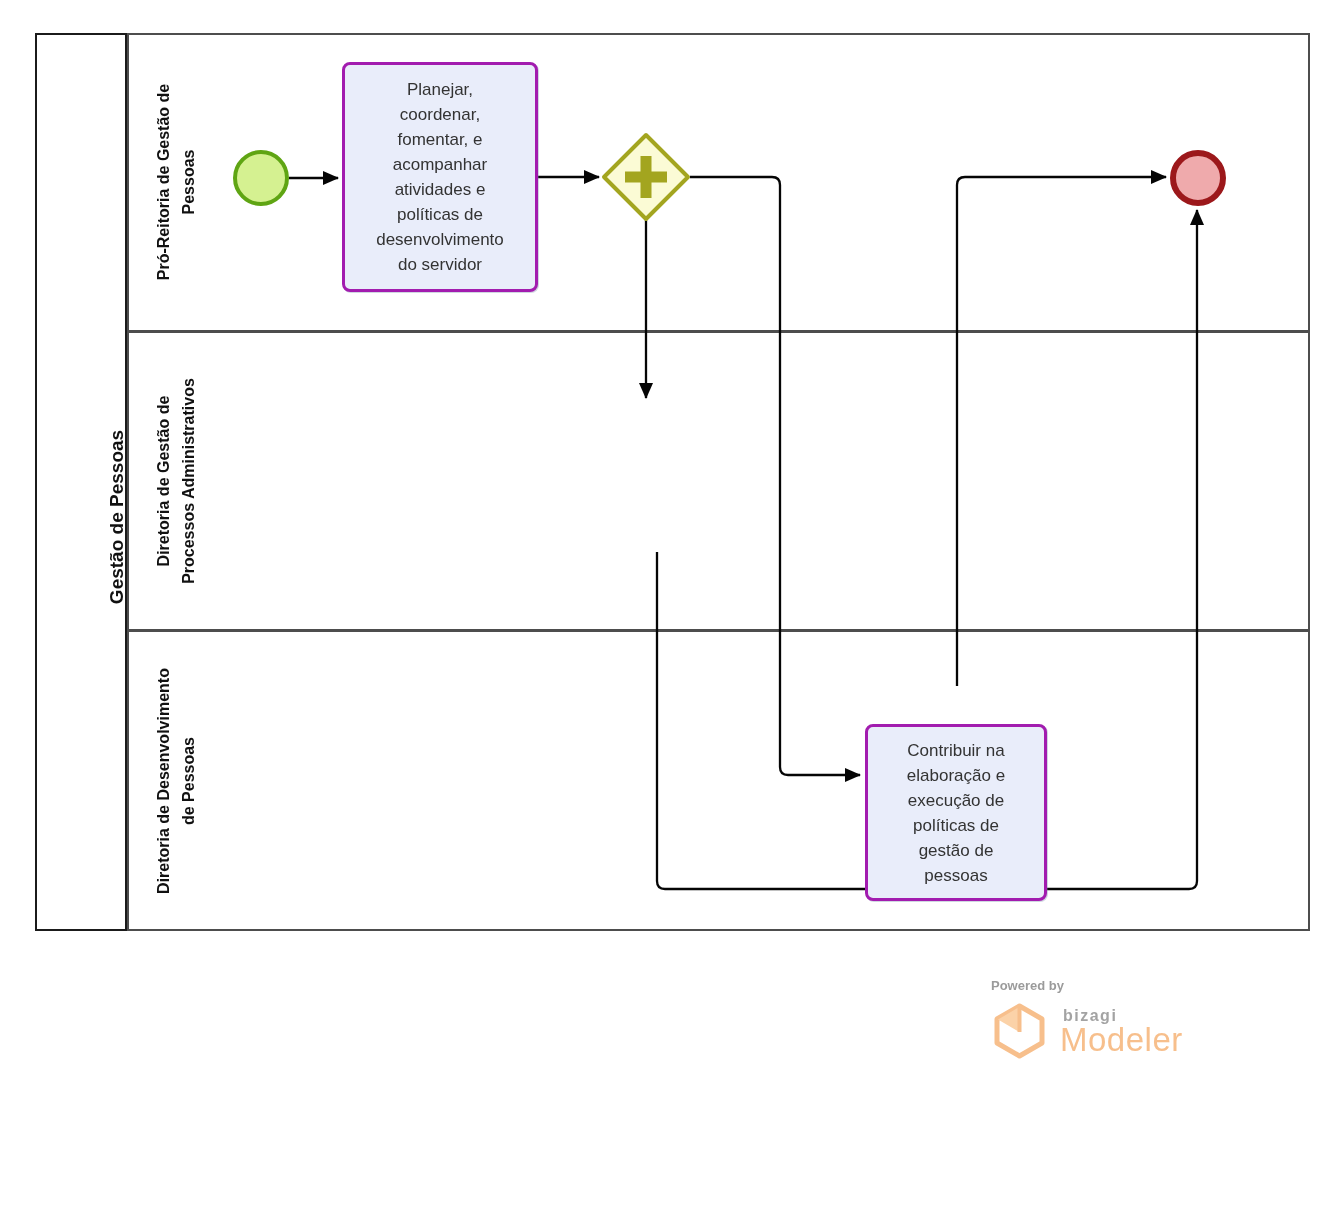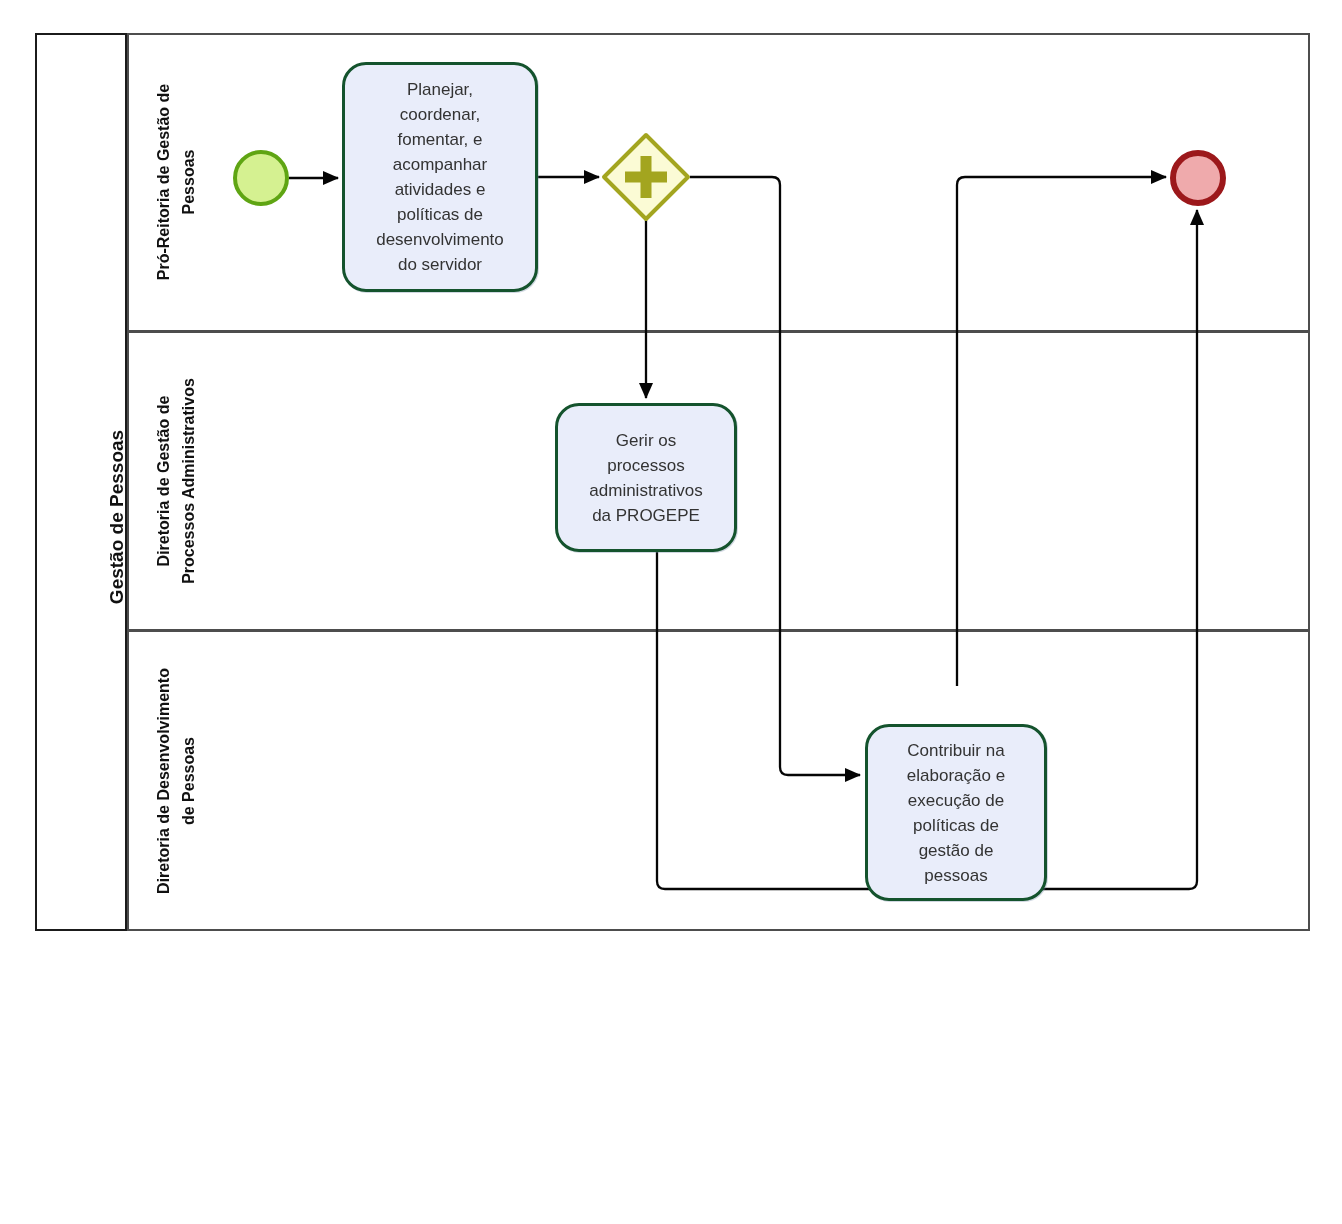--- a/index.html
+++ b/index.html
@@ -28,21 +28,21 @@
   .lane-label{
     position:absolute;width:296px;height:56px;
     display:flex;align-items:center;justify-content:center;
     transform:rotate(-90deg);
     font-size:16px;line-height:25px;font-weight:bold;color:#111;
     white-space:pre-line;text-align:center;
   }
   
   .task{
     position:absolute;box-sizing:border-box;
-    border:3px solid #14532d;border-radius:24px;background:#e9edfa;
+    border:3px solid #a21caf;border-radius:8px;background:#e9edfa;
     display:flex;align-items:center;justify-content:center;
     font-size:17px;line-height:25px;color:#333;
     white-space:pre-line;text-align:center;
     box-shadow:1px 1px 0 rgba(120,140,170,.35);
   }
   #task-planejar{left:342px;top:62px;width:196px;height:230px;}
   #task-gerir{left:555px;top:403px;width:182px;height:149px;}
   #task-contribuir{left:865px;top:686px;width:182px;height:177px;margin-top:38px;}
   
   #flow-svg{position:absolute;left:0;top:0;width:1342px;height:1224px;}
@@ -99,25 +99,31 @@
   </svg>
 
   <div class="task" id="task-planejar">Planejar,
 coordenar,
 fomentar, e
 acompanhar
 atividades e
 políticas de
 desenvolvimento
 do servidor</div>
-  <div class="task" id="task-gerir">Gerir os
-processos
-administrativos
-da PROGEPE</div>
   <div class="task" id="task-contribuir">Contribuir na
 elaboração e
 execução de
 políticas de
 gestão de
 pessoas</div>
 
+  <div class="watermark">
+    <div class="powered-by">Powered by</div>
+    <svg class="bizagi-hex" width="53" height="56" viewBox="0 0 53 56">
+      <polygon points="26.5,3 49,16 49,40 26.5,53 4,40 4,16" fill="none" stroke="#f7bf8c" stroke-width="5" stroke-linejoin="round"></polygon>
+      <polygon points="26.5,4 5,16.5 26.5,29" fill="#fbd2a8"></polygon>
+      <path d="M 26.5 29 L 26.5 4" fill="none" stroke="#f7bf8c" stroke-width="4" stroke-linejoin="round"></path>
+    </svg>
+    <div class="bizagi-word">bizagi</div>
+    <div class="modeler-word">Modeler</div>
+  </div>
 
 </div>
 
 </body></html>

